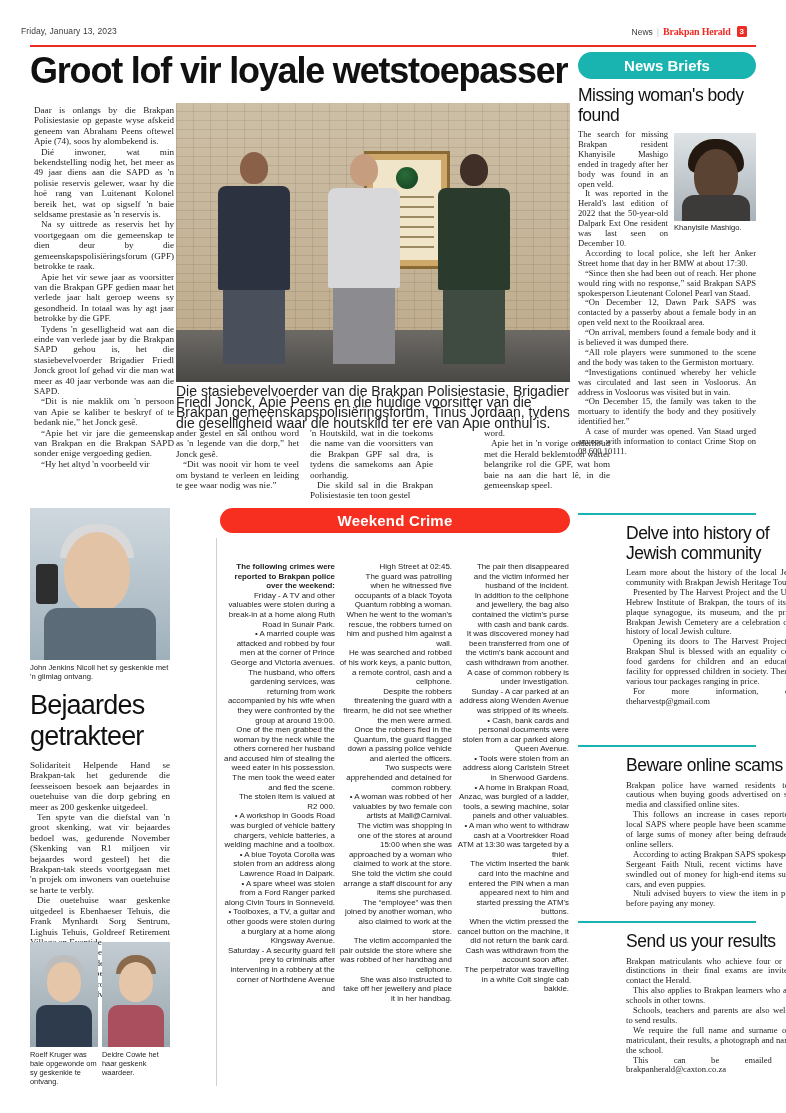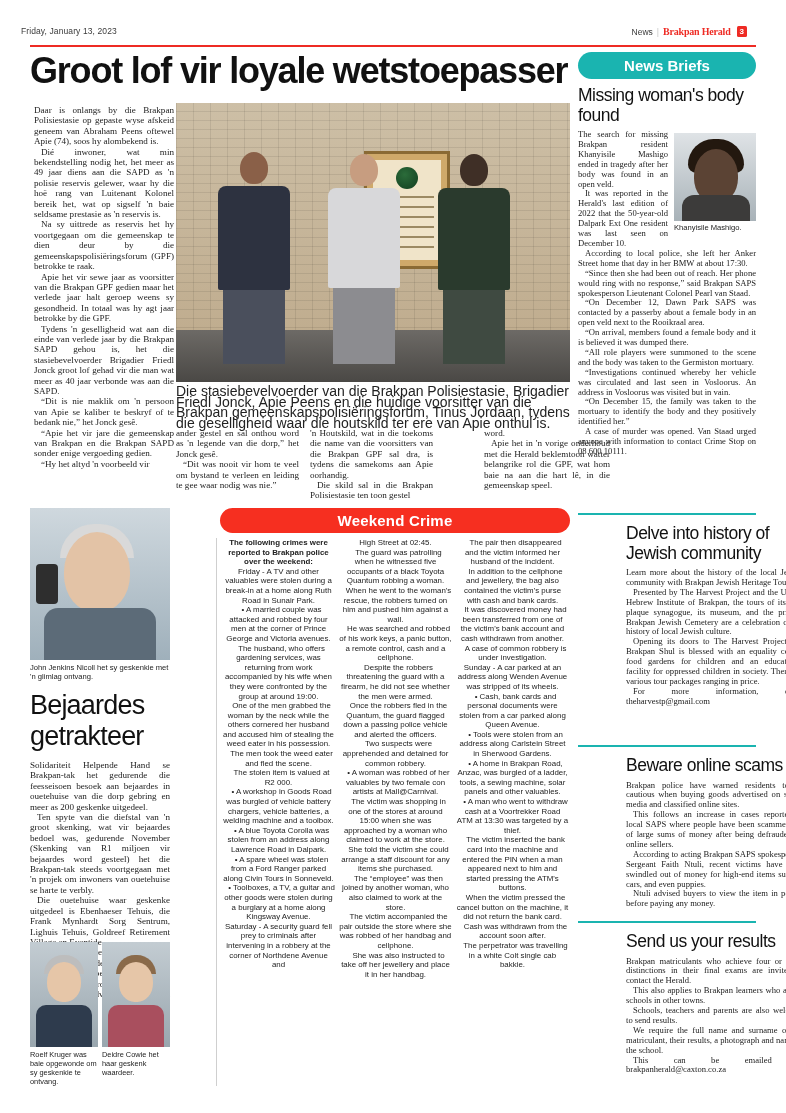--- a/index.html
+++ b/index.html
@@ -199,23 +199,23 @@
   }
   .wc-banner span {
     font-family:"Liberation Sans", sans-serif; font-weight:bold;
     font-size:15px; color:#fff; letter-spacing:.2px;
   }
   .wc-divider {
     position:absolute; left:216px; top:538px; width:1px; height:548px;
     background:#cfcfcf;
   }
   .wc-col {
-    position:absolute; top:538px;
-    font-family:"Liberation Sans", sans-serif;
-    font-size:7.9px; line-height:9.6px; color:#222; text-align:center;
+    position:absolute; top:562px;
+    font-family:"Liberation Sans", sans-serif;
+    font-size:7.9px; line-height:9.6px; color:#222; text-align:right;
   }
   .wc-col p { margin:0; text-indent:6px; }
   .wc-col p.noind { text-indent:0; }
   .wc-col b { font-weight:bold; }
   .wc1 { left:222px; width:113px; }
   .wc2 { left:339px; width:113px; }
   .wc3 { left:456px; width:113px; }
 
   
   .nb-banner {

